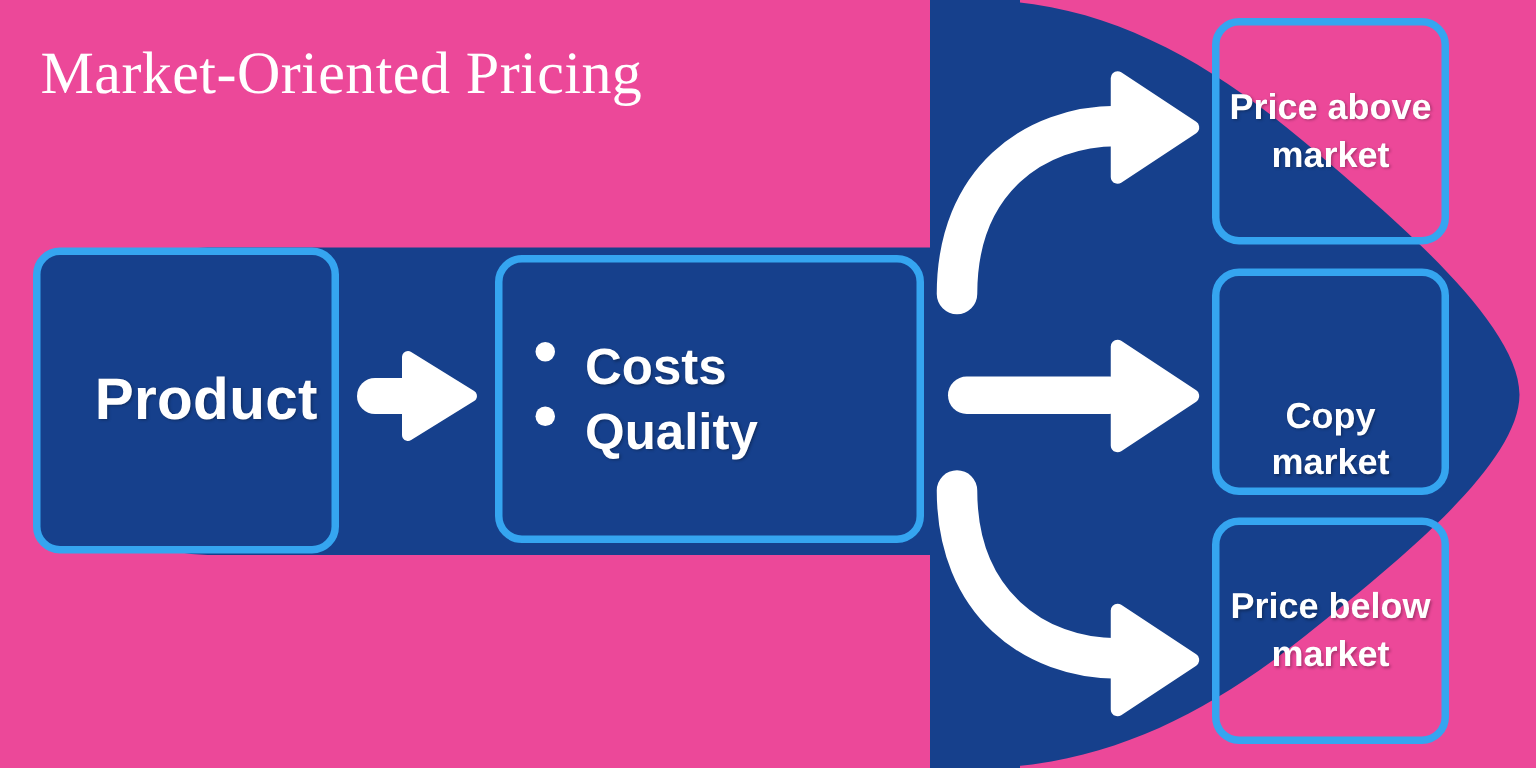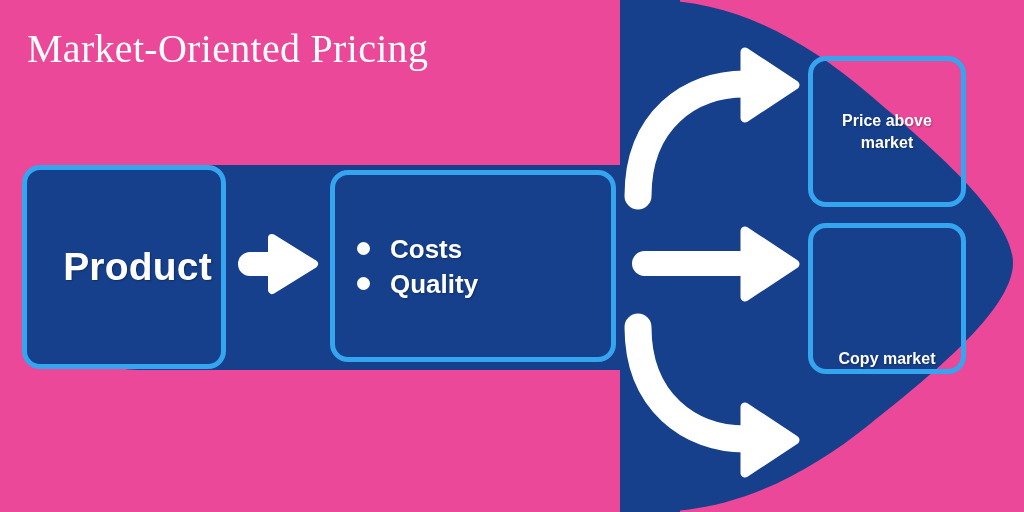--- a/index.html
+++ b/index.html
@@ -71,47 +71,45 @@
   }
 
   #factors-list {
     list-style: none;
     margin: 0;
     padding: 0 0 0 22px;
     width: 100%;
   }
   #factors-list li {
     display: flex;
-    align-items: center;
-    font-size: 26px;
+    font-size: 34px;
     line-height: 1.0;
     font-weight: bold;
     margin: 9px 0;
     white-space: nowrap;
   }
   .bullet-dot {
     display: inline-block;
     width: 13px;
     height: 13px;
     border-radius: 50%;
     background: #ffffff;
     margin-right: 20px;
     flex: none;
   }
 
   .outcome-box {
     width: 158px;
     height: 151px;
     background: transparent;
-    font-size: 16px;
+    font-size: 24px;
     line-height: 1.32;
     text-align: center;
     padding: 0 6px;
     box-sizing: border-box;
-    margin-top: 44px;
   }
   #outcome-above { left: 808px; top: 12px; }
   #outcome-copy  { left: 808px; top: 179px; align-items: flex-end; }
   #outcome-below { left: 808px; top: 345px; }
 
   
   #title {
     position: absolute;
     left: 27px;
     top: 25px;
@@ -196,14 +194,17 @@
   </svg>
 
   <div class="node outcome-box" id="outcome-above">
     <span>Price above market</span>
   </div>
 
   <div class="node outcome-box" id="outcome-copy">
     <span>Copy market</span>
   </div>
 
+  <div class="node outcome-box" id="outcome-below">
+    <span>Price below market</span>
+  </div>
 
 </div>
 
 </body></html>

